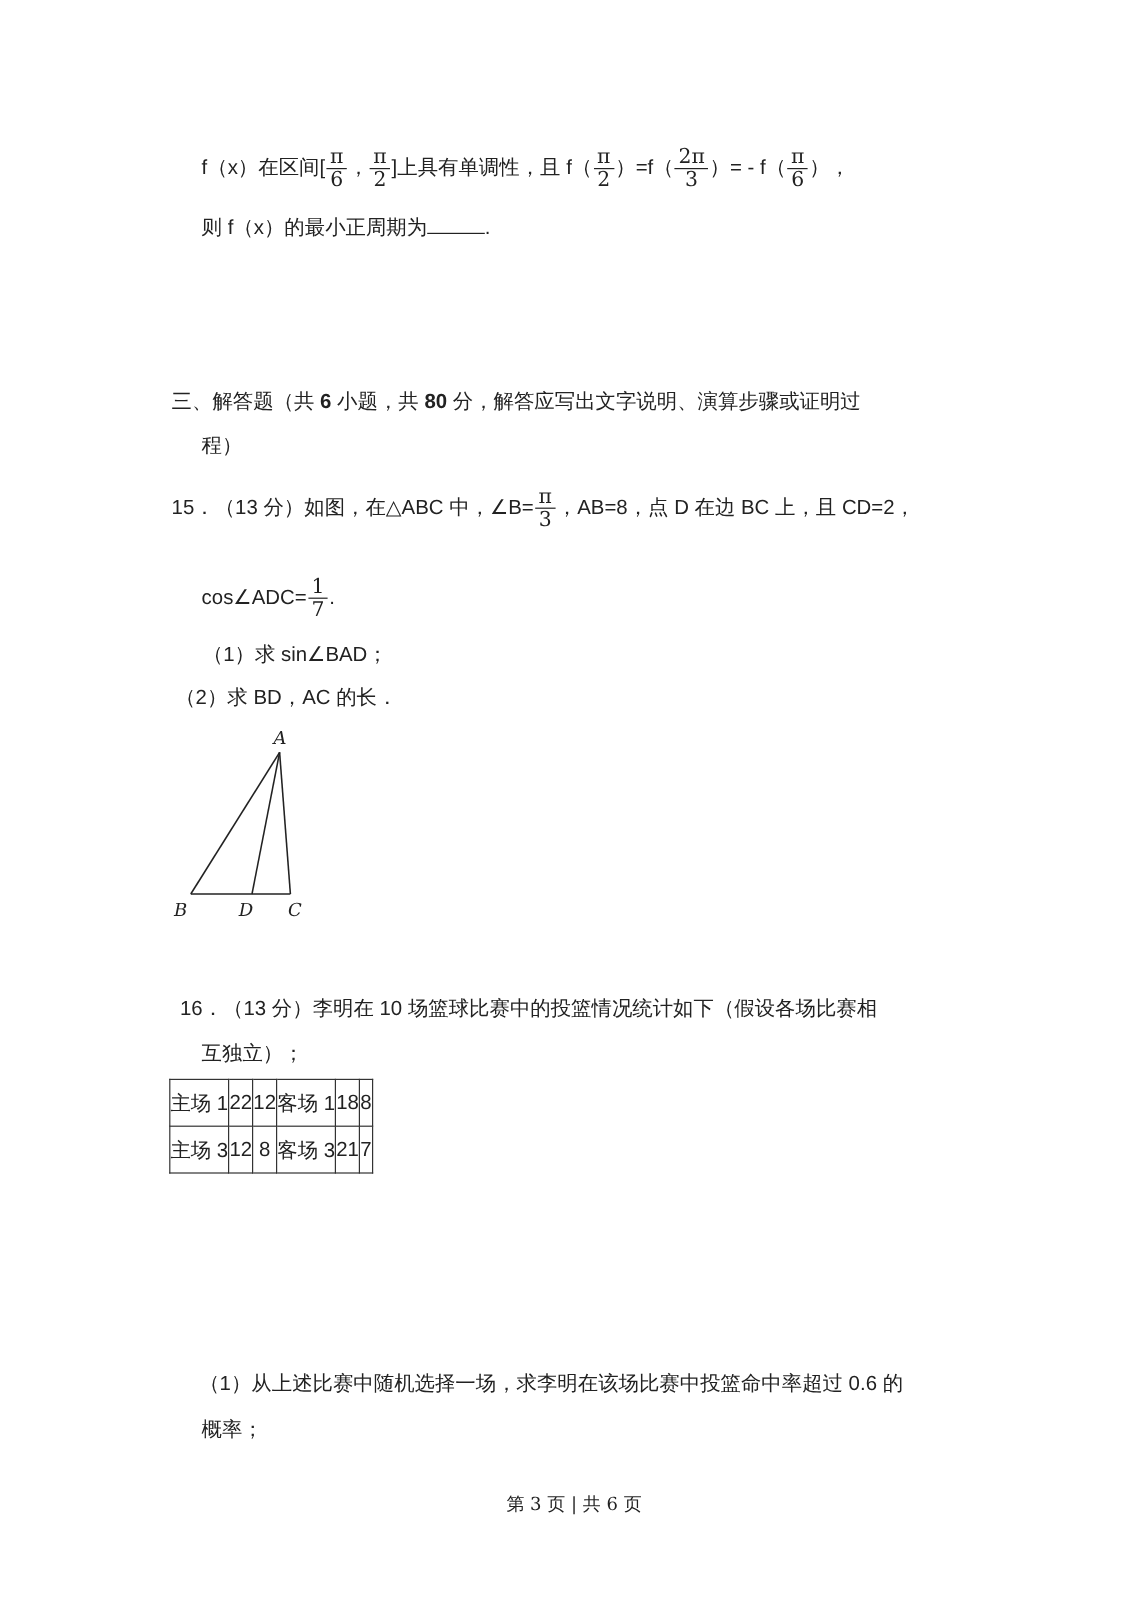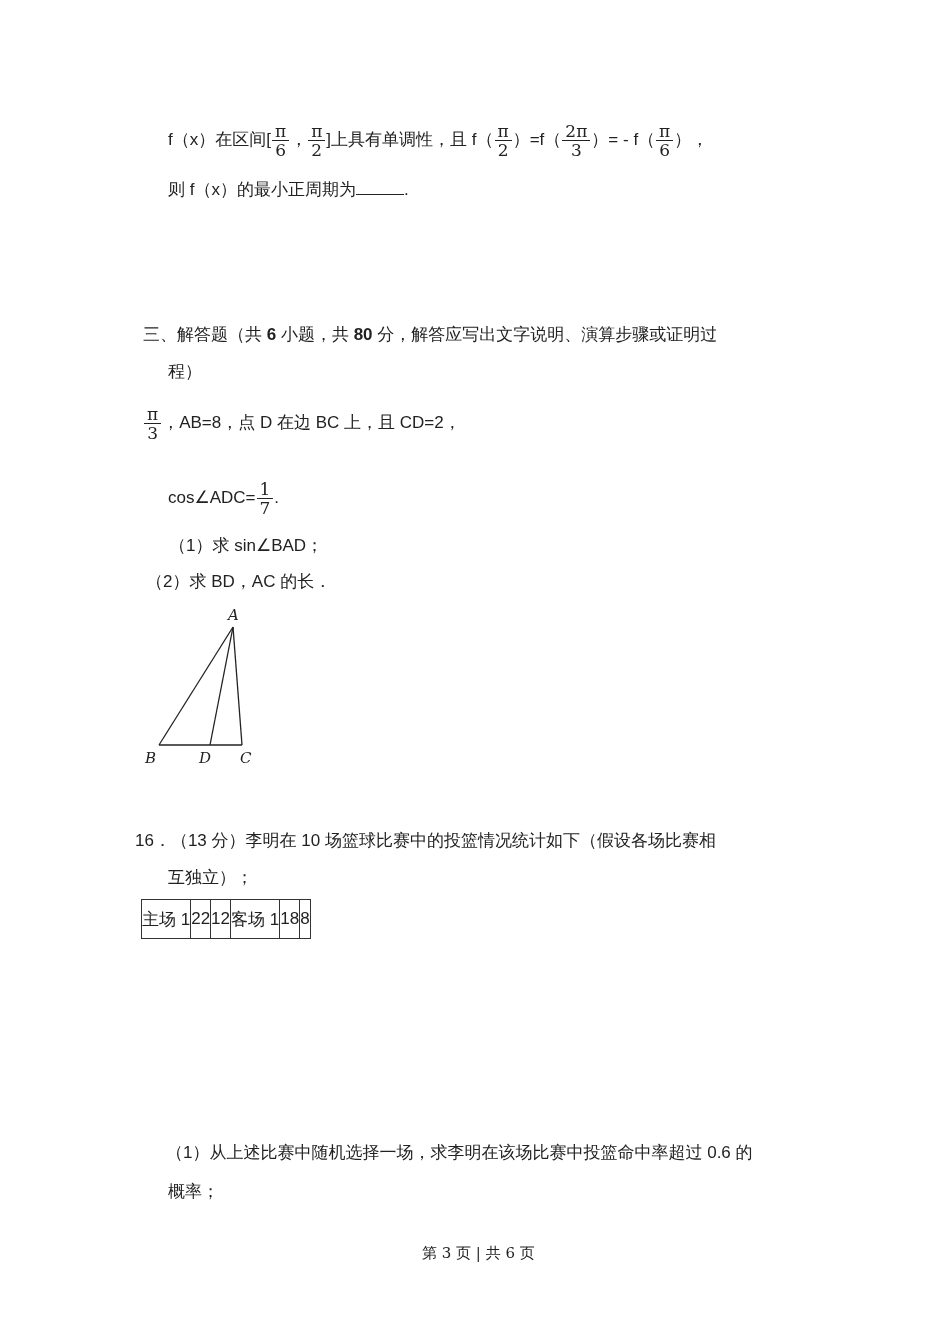--- a/index.html
+++ b/index.html
@@ -25,21 +25,21 @@
 <div class="abs line" style="left:168px; top:178px;">
   <span>则 f（x）的最小正周期为</span><span class="blank"></span><span>.</span>
 </div>
 
 <div class="abs line" style="left:143px; top:323px;">
   <span>三、解答题（共 </span><span class="bold">6</span><span> 小题，共 </span><span class="bold">80</span><span> 分，解答应写出文字说明、演算步骤或证明过</span>
 </div>
 <div class="abs line" style="left:168px; top:360px;">程）</div>
 
 <div class="abs line" style="left:143px; top:405px;">
-  <span class="frac"><span class="num">π</span><span class="den">3</span></span><span>，AB=8，点 D 在边 BC 上，且 CD=2，</span>
+  <span>15．（13 分）如图，在△ABC 中，∠B=</span><span class="frac"><span class="num">π</span><span class="den">3</span></span><span>，AB=8，点 D 在边 BC 上，且 CD=2，</span>
 </div>
 <div class="abs line" style="left:168px; top:480px;">
   <span>cos∠ADC=</span><span class="frac"><span class="num">1</span><span class="den">7</span></span><span>.</span>
 </div>
 <div class="abs line" style="left:146px; top:534px;margin-left:23px;">（1）求 sin∠BAD；</div>
 <div class="abs line" style="left:146px; top:570px;">（2）求 BD，AC 的长．</div>
 
 <svg class="abs" style="left:140px; top:600px;" width="130" height="175" viewBox="0 0 130 175">
   <g stroke="#222" stroke-width="1.3" fill="none">
     <line x1="93" y1="27" x2="19" y2="145"></line>
@@ -48,32 +48,40 @@
     <line x1="19" y1="145" x2="102" y2="145"></line>
   </g>
   <g font-family="DejaVu Serif, serif" font-style="italic" font-size="15" fill="#222">
     <text x="88" y="20">A</text>
     <text x="5" y="163">B</text>
     <text x="59" y="163">D</text>
     <text x="100" y="163">C</text>
   </g>
 </svg>
 
-<div class="abs line" style="left:135px; top:829px;">16．（13 分）李明在 10 场篮球比赛中的投篮情况统计如下（假设各场比赛相</div>
+<div class="abs line" style="left:150px; top:829px;">16．（13 分）李明在 10 场篮球比赛中的投篮情况统计如下（假设各场比赛相</div>
 <div class="abs line" style="left:168px; top:866px;">互独立）；</div>
 
 <table class="stats">
   <tbody>
   <tr>
     <td>主场 1</td>
     <td>22</td>
     <td>12</td>
     <td>客场 1</td>
     <td>18</td>
     <td>8</td>
   </tr>
+  <tr>
+    <td>主场 3</td>
+    <td>12</td>
+    <td>8</td>
+    <td>客场 3</td>
+    <td>21</td>
+    <td>7</td>
+  </tr>
 </tbody>
   </table>
 
 <div class="abs line" style="left:146px; top:1141px;margin-left:20px;">（1）从上述比赛中随机选择一场，求李明在该场比赛中投篮命中率超过 0.6 的</div>
 <div class="abs line" style="left:168px; top:1180px;">概率；</div>
 
 <div class="abs footer" style="left:422px; top:1244px;">第 3 页 | 共 6 页</div>
 
 </body></html>

